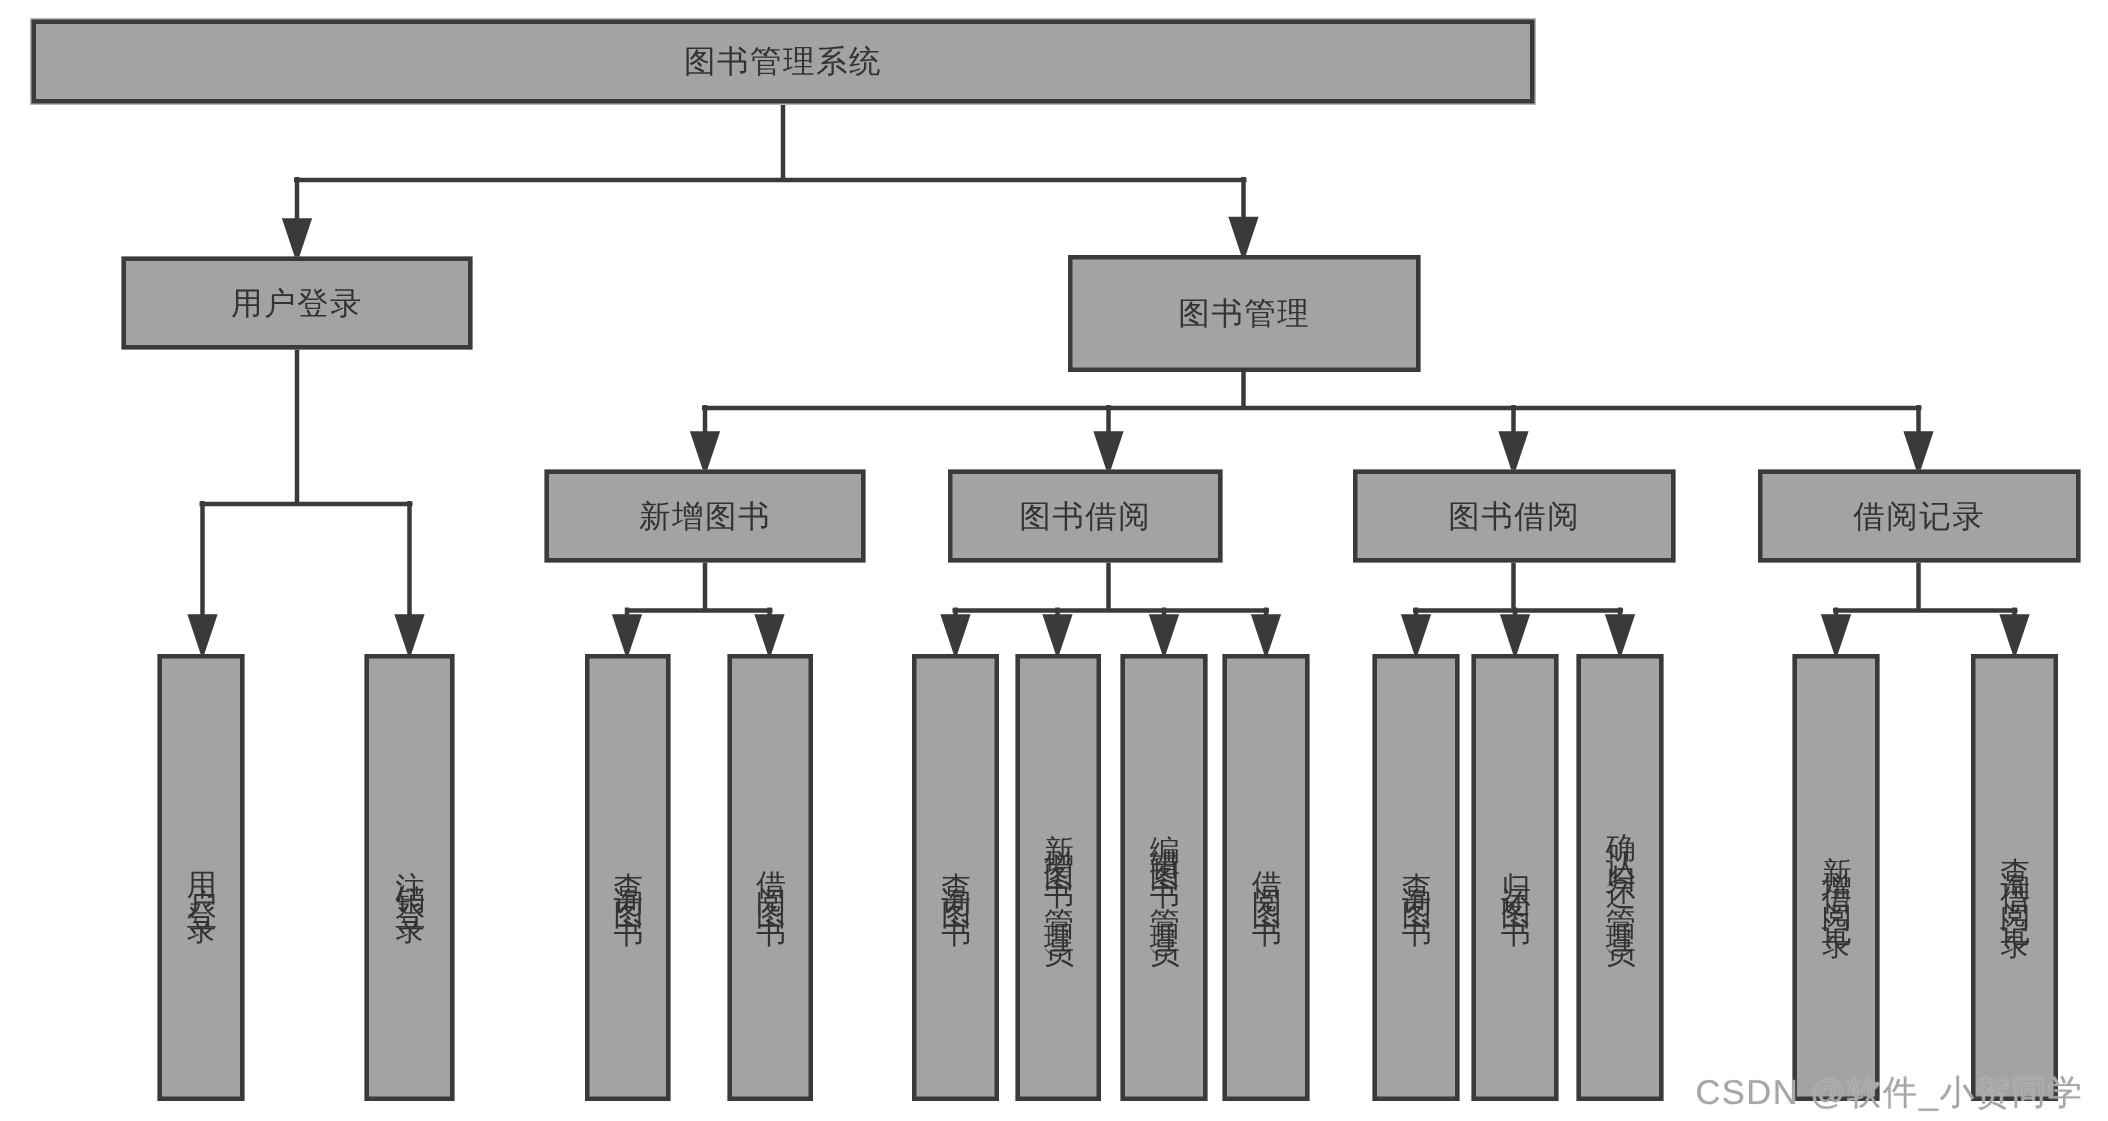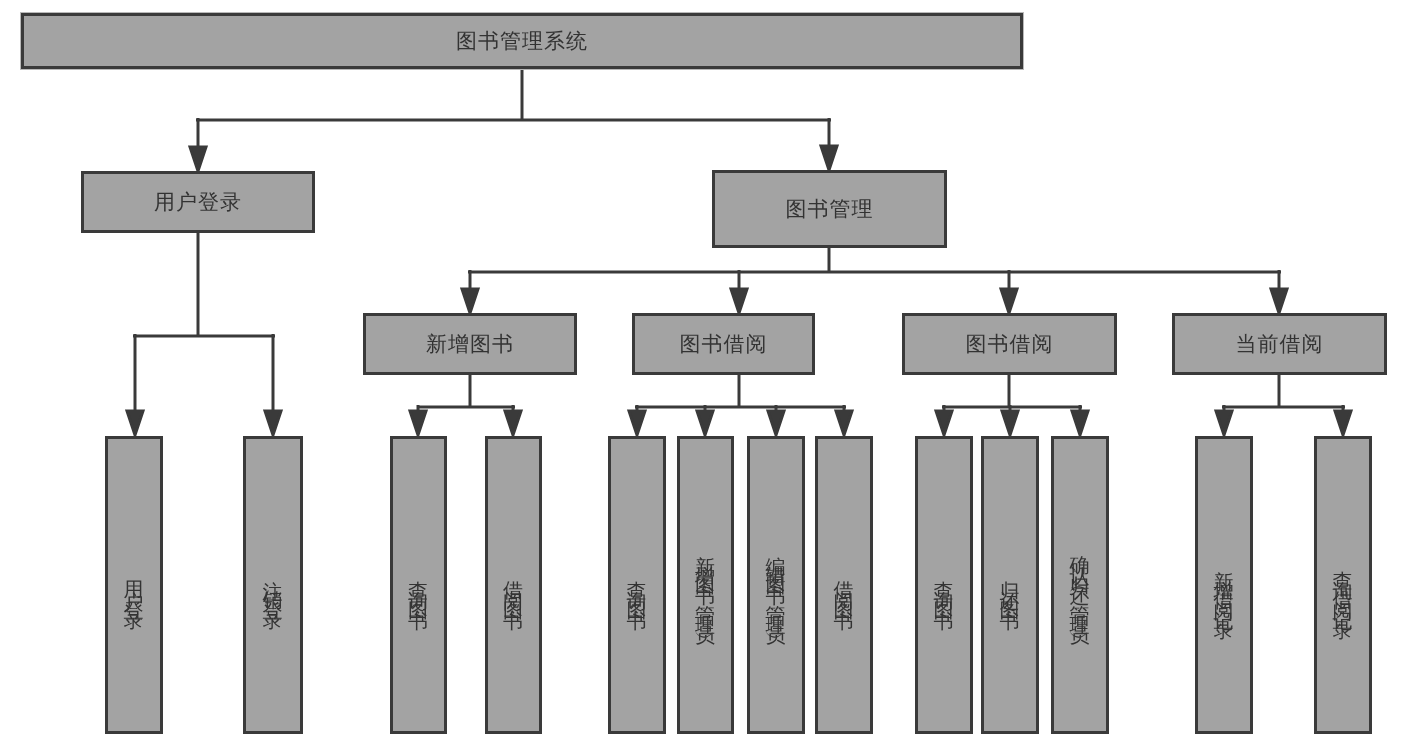--- a/index.html
+++ b/index.html
@@ -136,21 +136,21 @@
   <div class="node" style="left:363px;top:313px;width:214px;height:62px;">
     <span class="hlabel">新增图书</span>
   </div>
   <div class="node" style="left:632px;top:313px;width:183px;height:62px;">
     <span class="hlabel">图书借阅</span>
   </div>
   <div class="node" style="left:902px;top:313px;width:215px;height:62px;">
     <span class="hlabel">图书借阅</span>
   </div>
   <div class="node" style="left:1172px;top:313px;width:215px;height:62px;">
-    <span class="hlabel">当前借阅</span>
+    <span class="hlabel">借阅记录</span>
   </div>
 
   <div class="node vnode" style="left:105px;top:436px;width:58px;height:298px;">
     <span class="vlabel">用户登录</span>
   </div>
   <div class="node vnode" style="left:243px;top:436px;width:60px;height:298px;">
     <span class="vlabel">注销登录</span>
   </div>
 
   <div class="node vnode" style="left:390px;top:436px;width:57px;height:298px;">
@@ -183,14 +183,15 @@
     <span class="vlabel">确认归还（管理员）</span>
   </div>
 
   <div class="node vnode" style="left:1195px;top:436px;width:58px;height:298px;">
     <span class="vlabel">新增借阅记录</span>
   </div>
   <div class="node vnode" style="left:1314px;top:436px;width:58px;height:298px;">
     <span class="vlabel">查询借阅记录</span>
   </div>
 
+  <div class="watermark">CSDN @软件_小贺同学</div>
 
 </div>
 
 </body></html>

